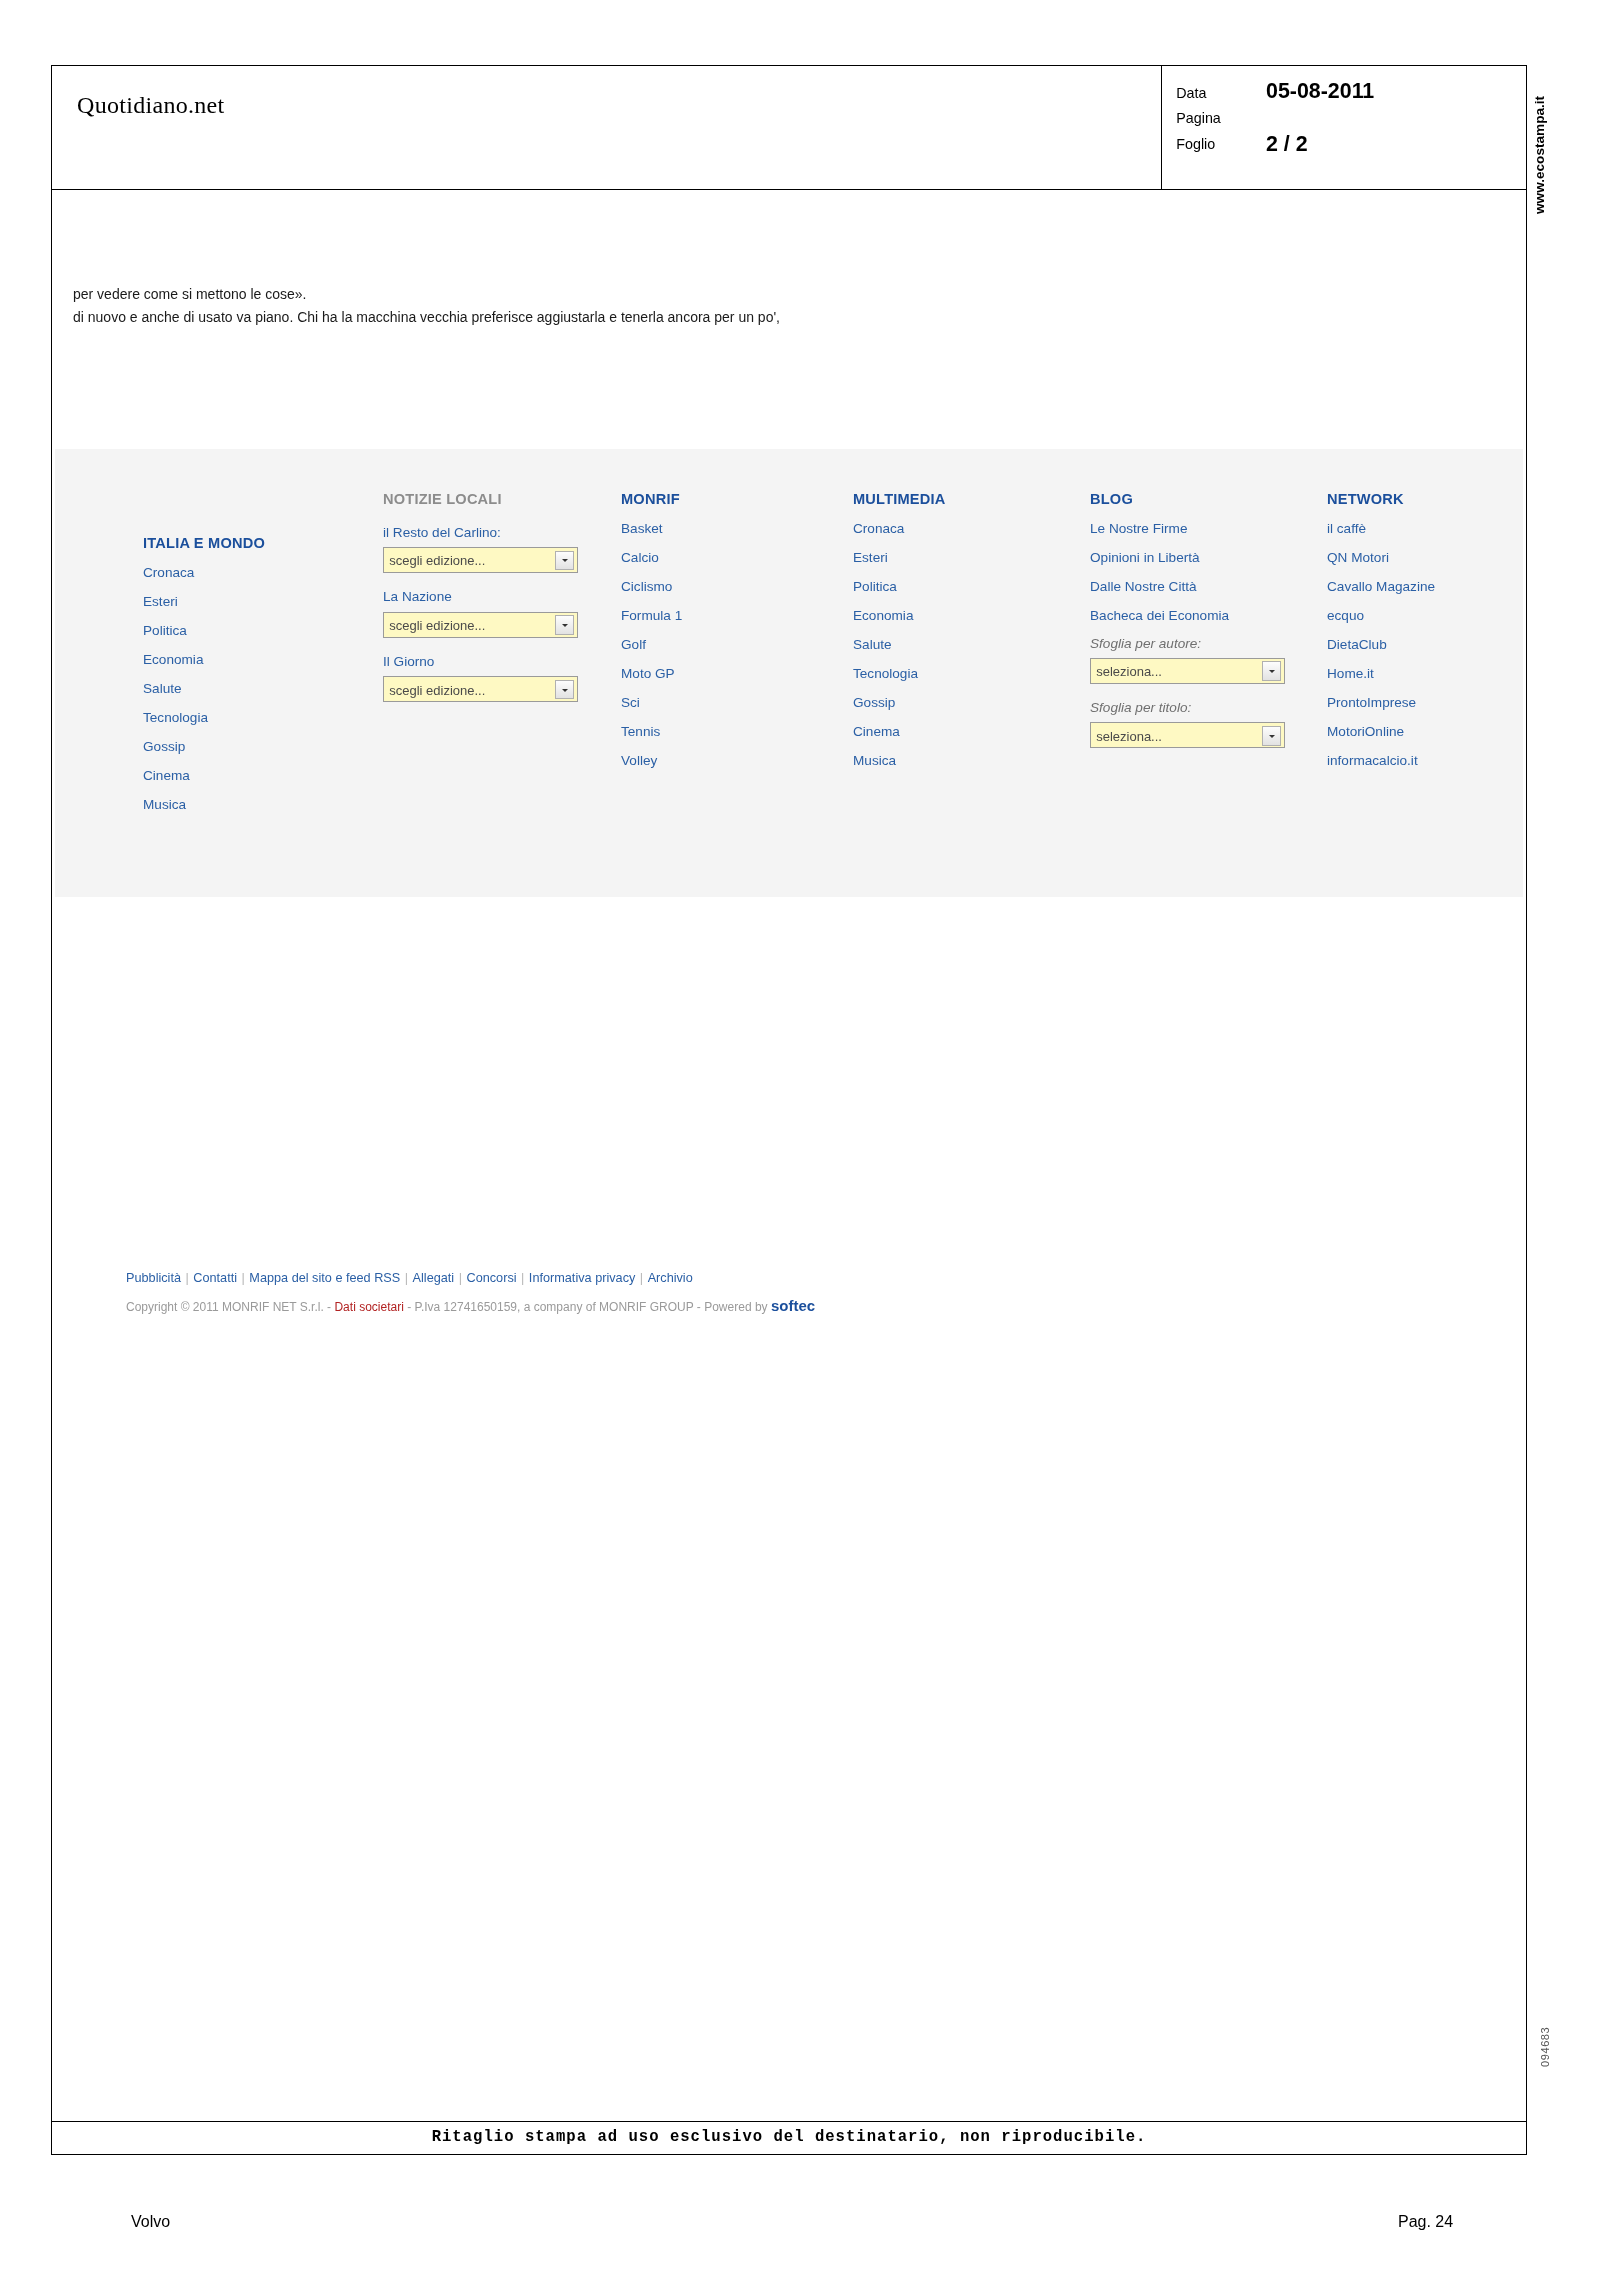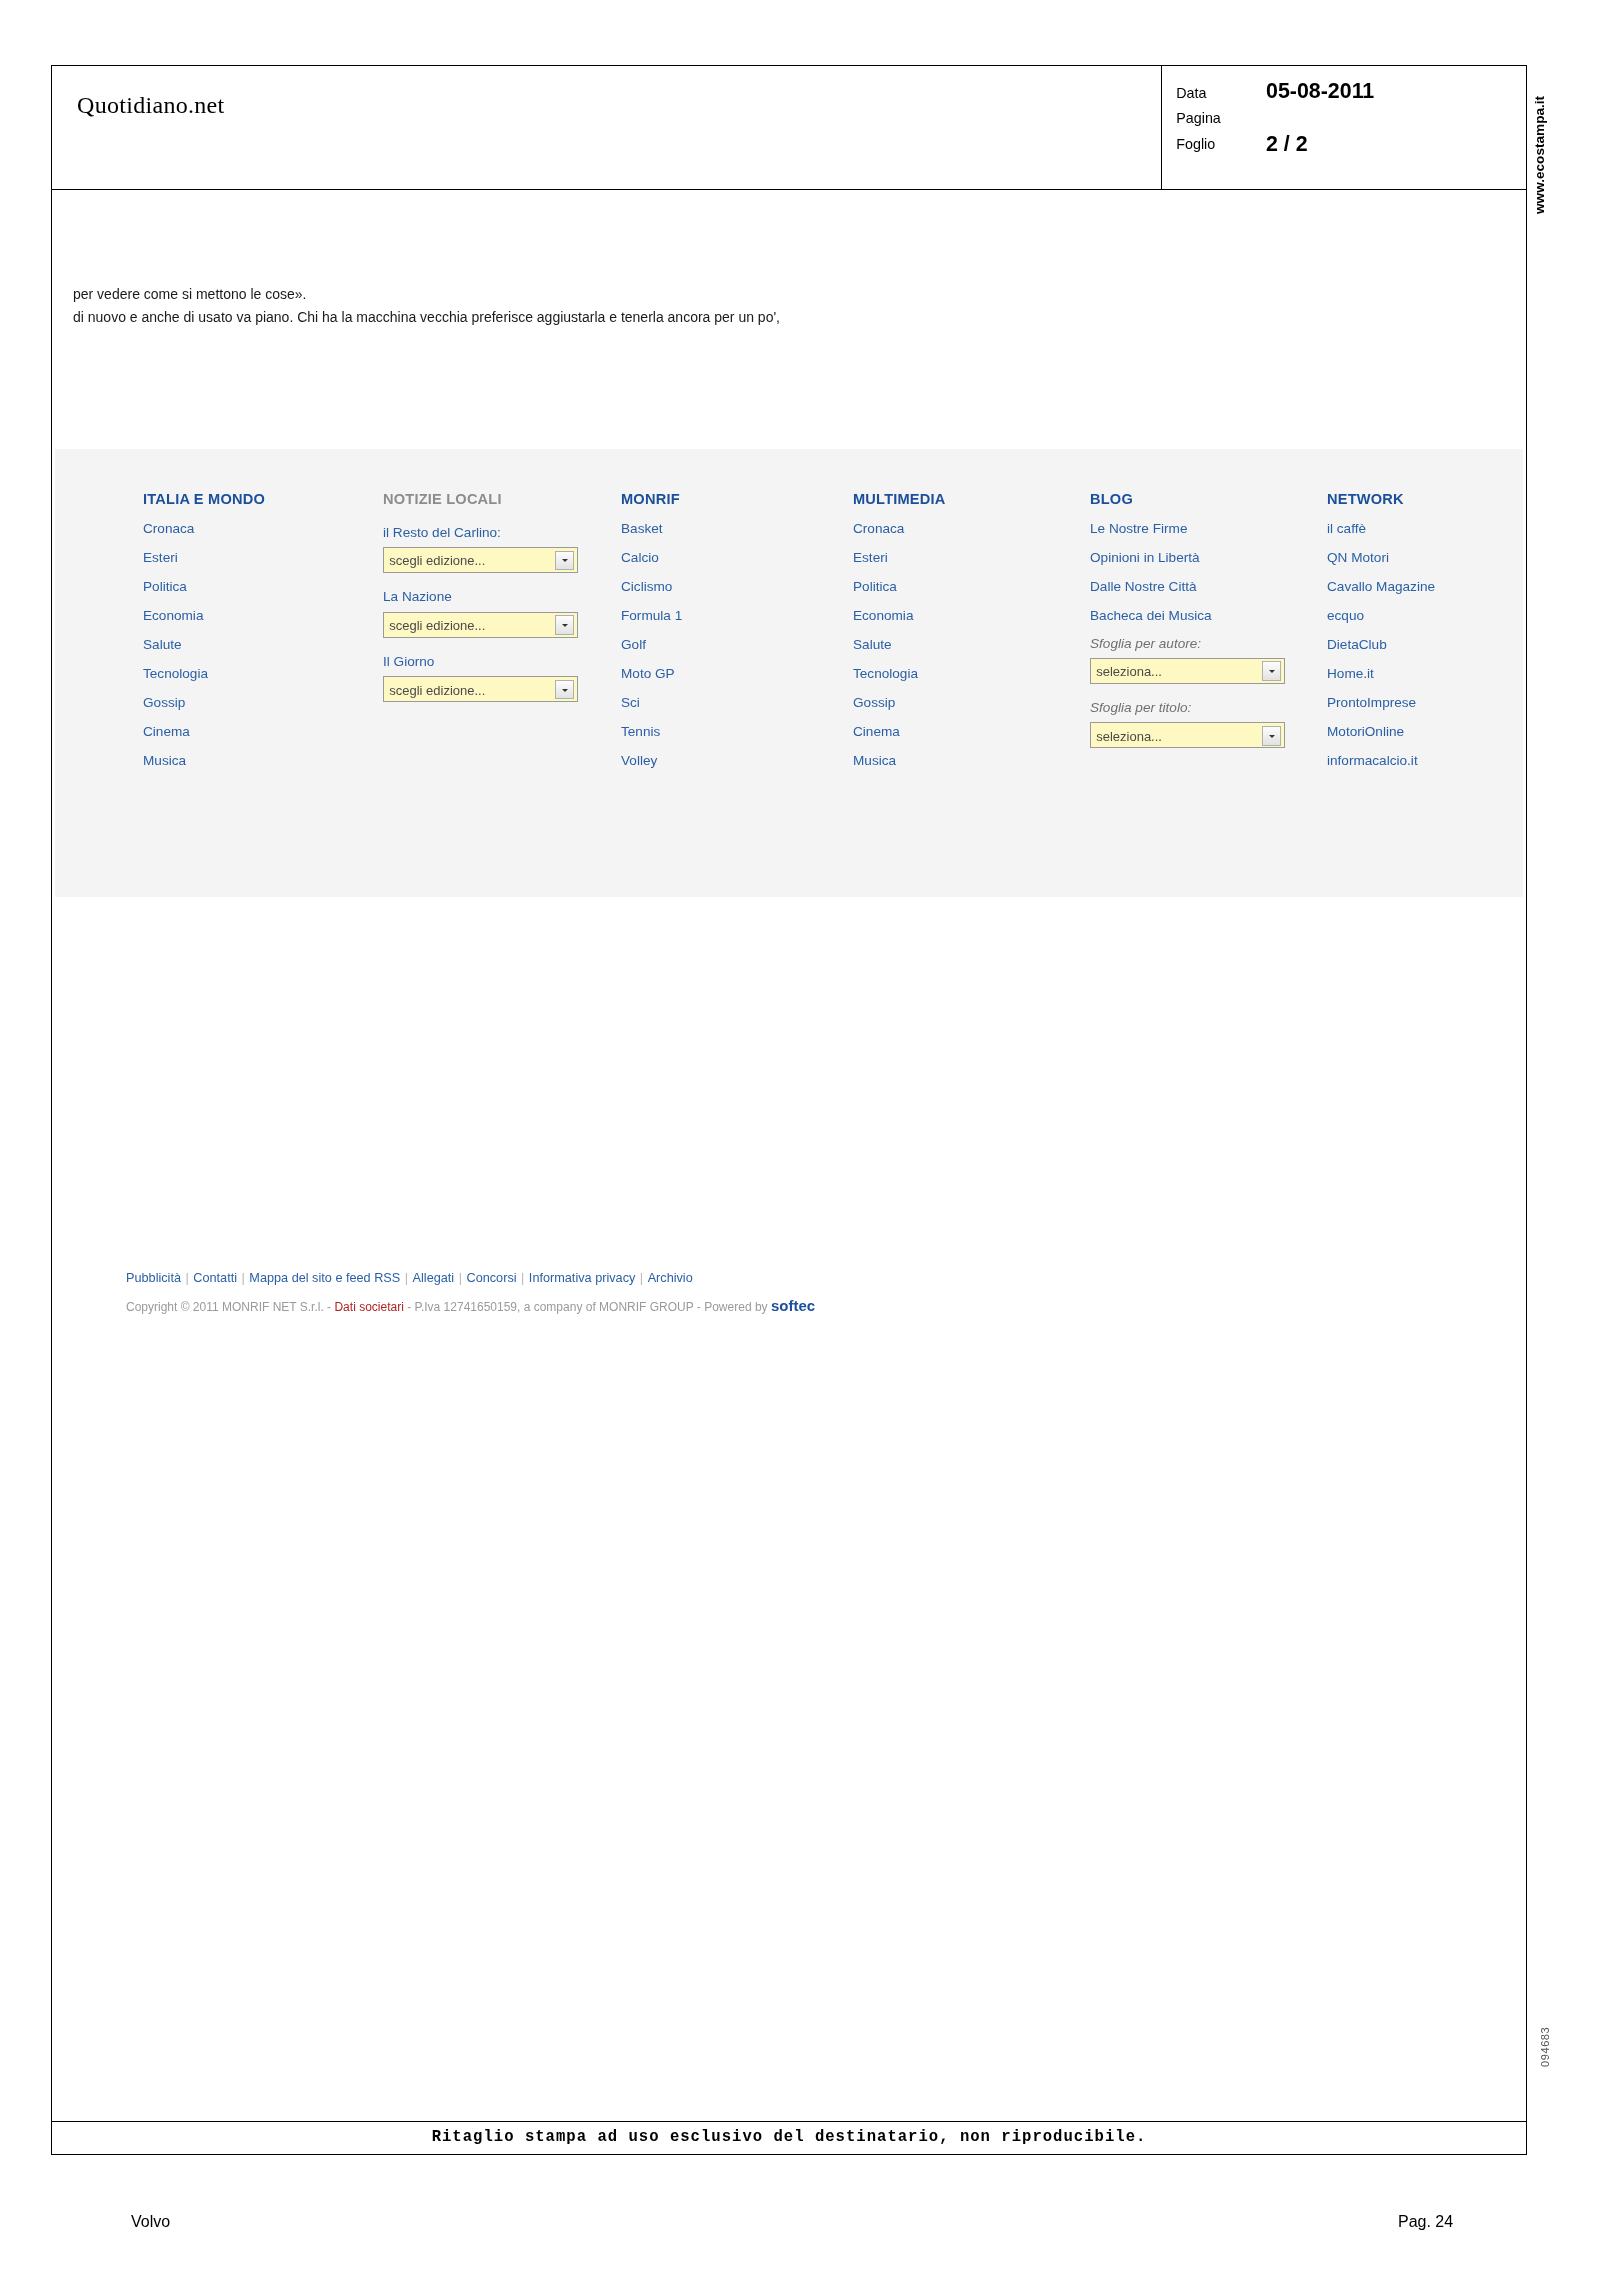--- a/index.html
+++ b/index.html
@@ -179,21 +179,21 @@
     content: "";
     position: absolute;
     left: 5.8px;
     top: 7.8px;
     border-left: 3.2px solid transparent;
     border-right: 3.2px solid transparent;
     border-top: 3.9px solid #333;
   }
 
   
-  .c1 { left: 88px; }
+  .c1 { left: 88px; margin-top: 44px; }
   .c2 { left: 328px; }
   .c3 { left: 566px; }
   .c4 { left: 798px; }
   .c5 { left: 1035px; }
   .c6 { left: 1272px; }
 
   
   .foot-links {
     position: absolute;
     left: 71px;
@@ -372,21 +372,21 @@
         <li>Musica</li>
       </ul>
     </div>
 
     <div class="col c5">
       <div class="col-head">BLOG</div>
       <ul>
         <li>Le Nostre Firme</li>
         <li>Opinioni in Libertà</li>
         <li>Dalle Nostre Città</li>
-        <li>Bacheca dei Musica</li>
+        <li>Bacheca dei Economia</li>
       </ul>
       <div class="sublabel ital">Sfoglia per autore:</div>
       <div class="selectbox">
         <span class="val">seleziona...</span>
         <span class="arrow"></span>
       </div>
       <div class="sublabel ital">Sfoglia per titolo:</div>
       <div class="selectbox">
         <span class="val">seleziona...</span>
         <span class="arrow"></span>

